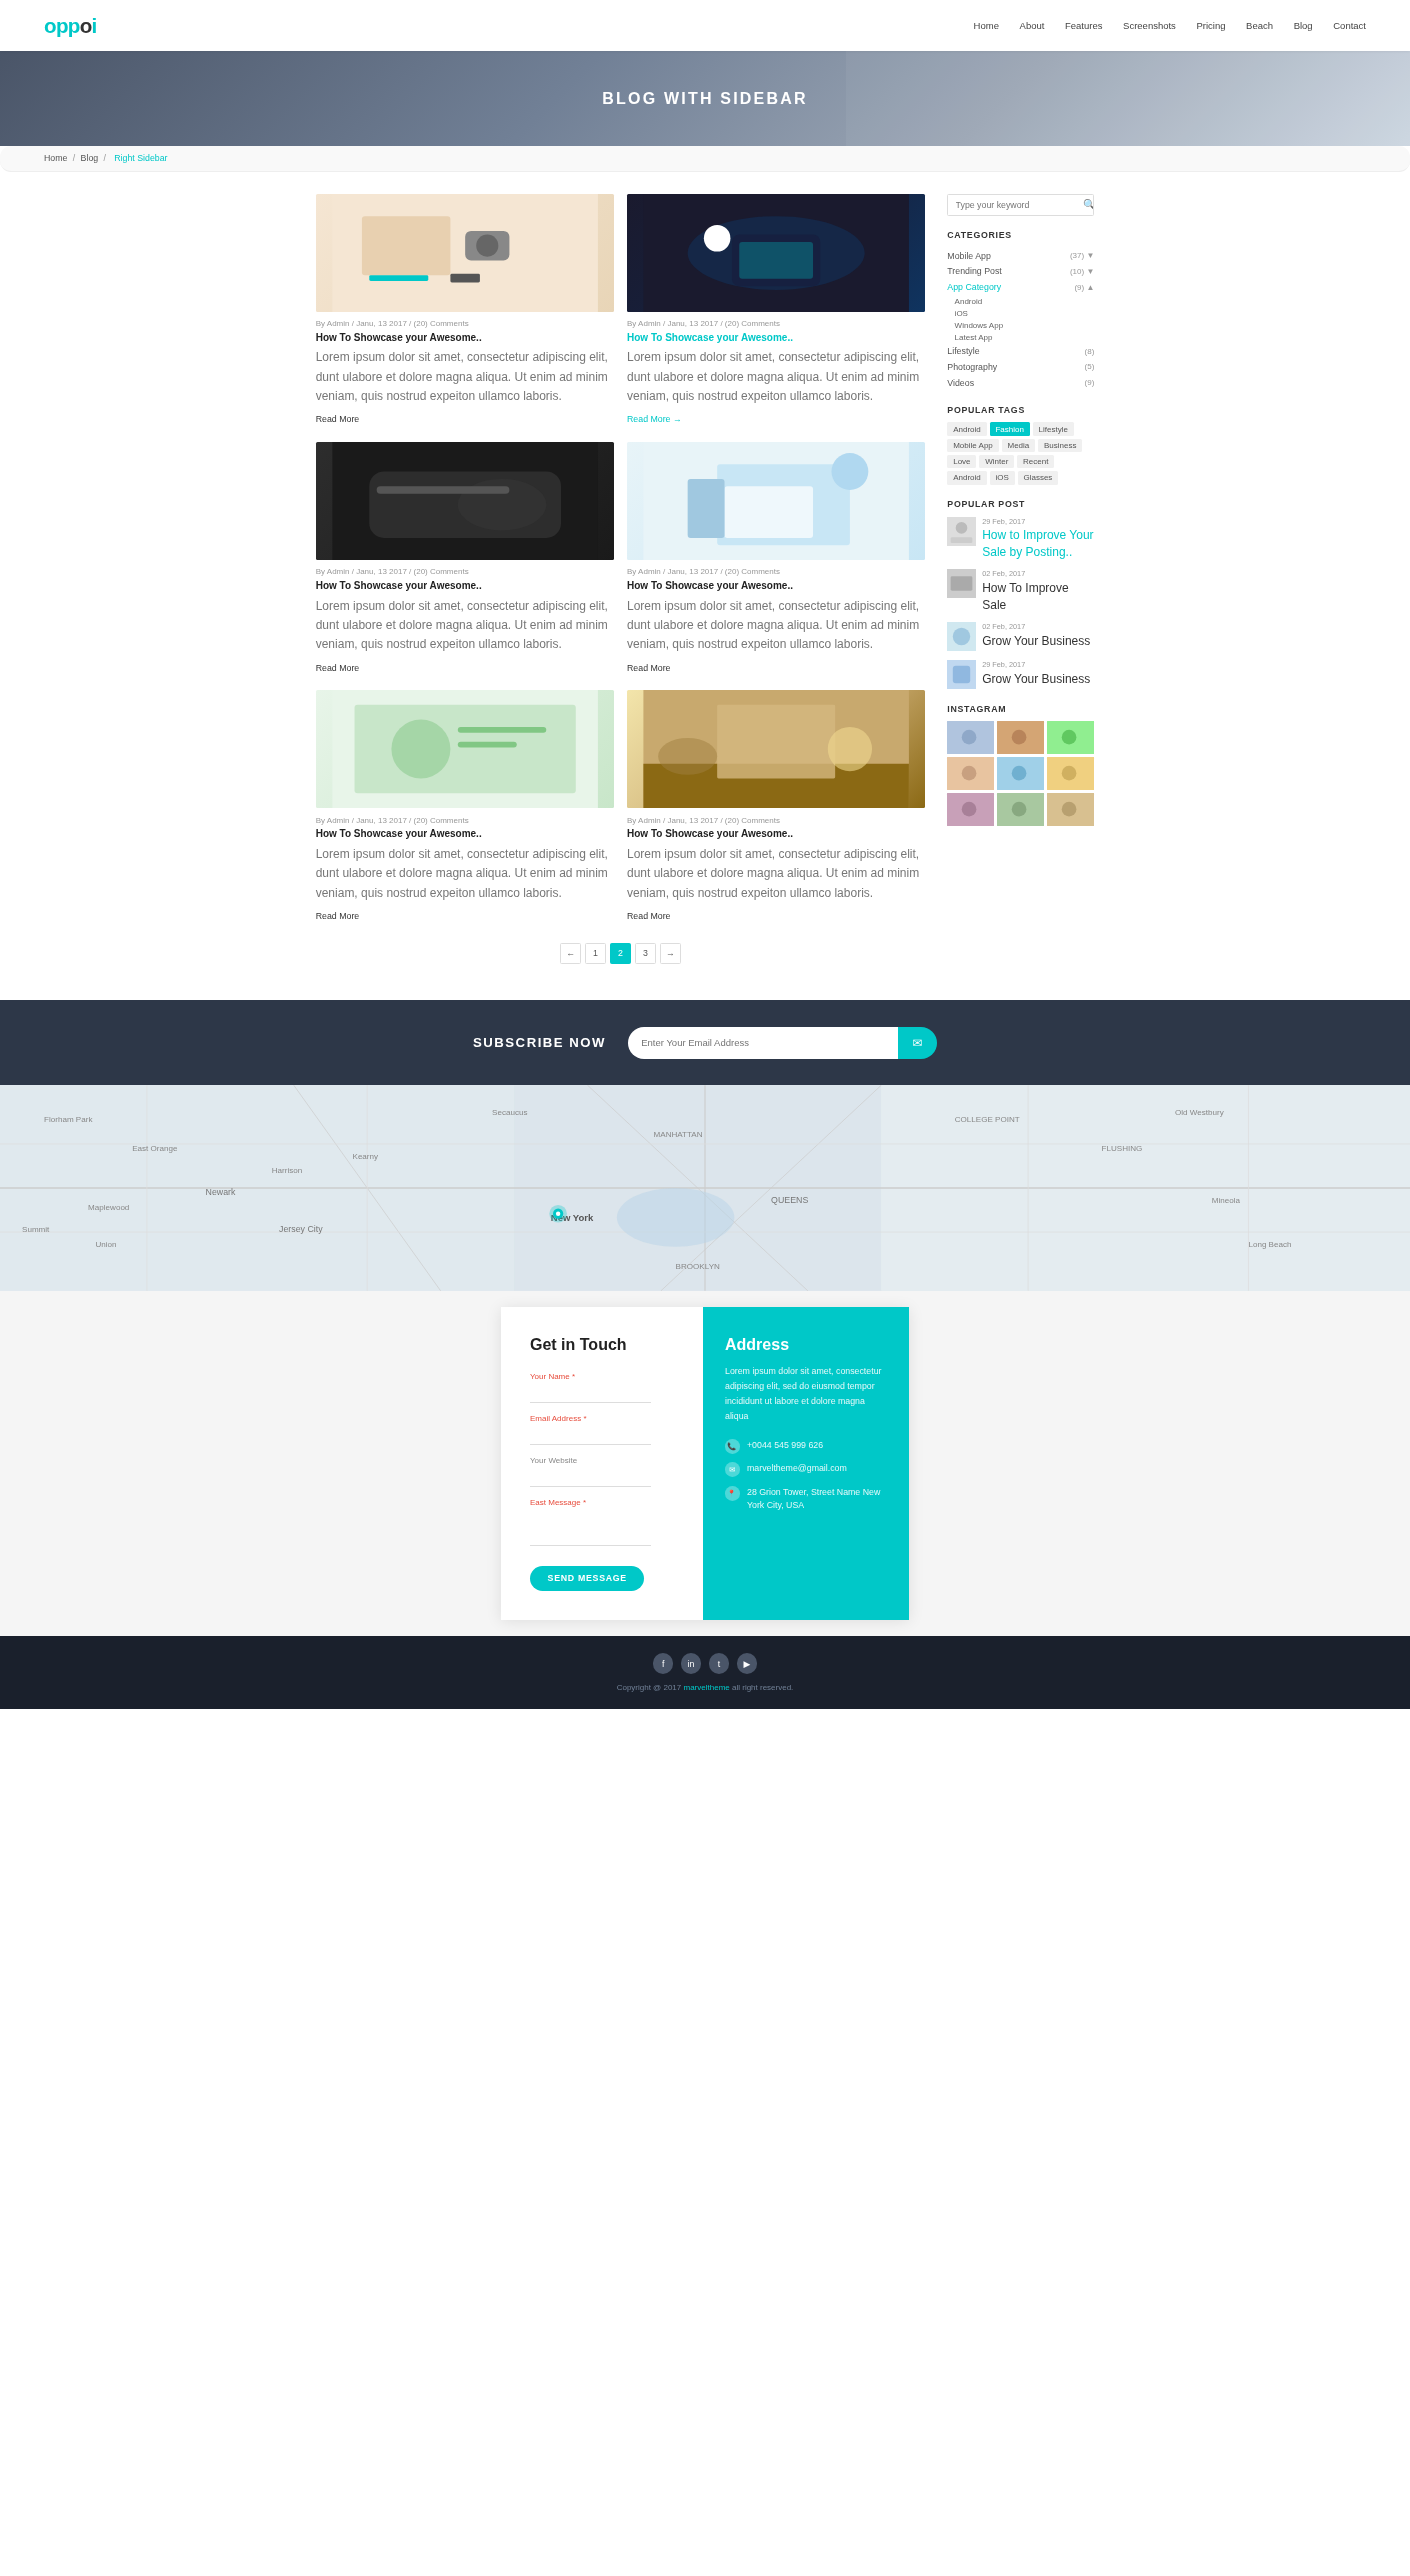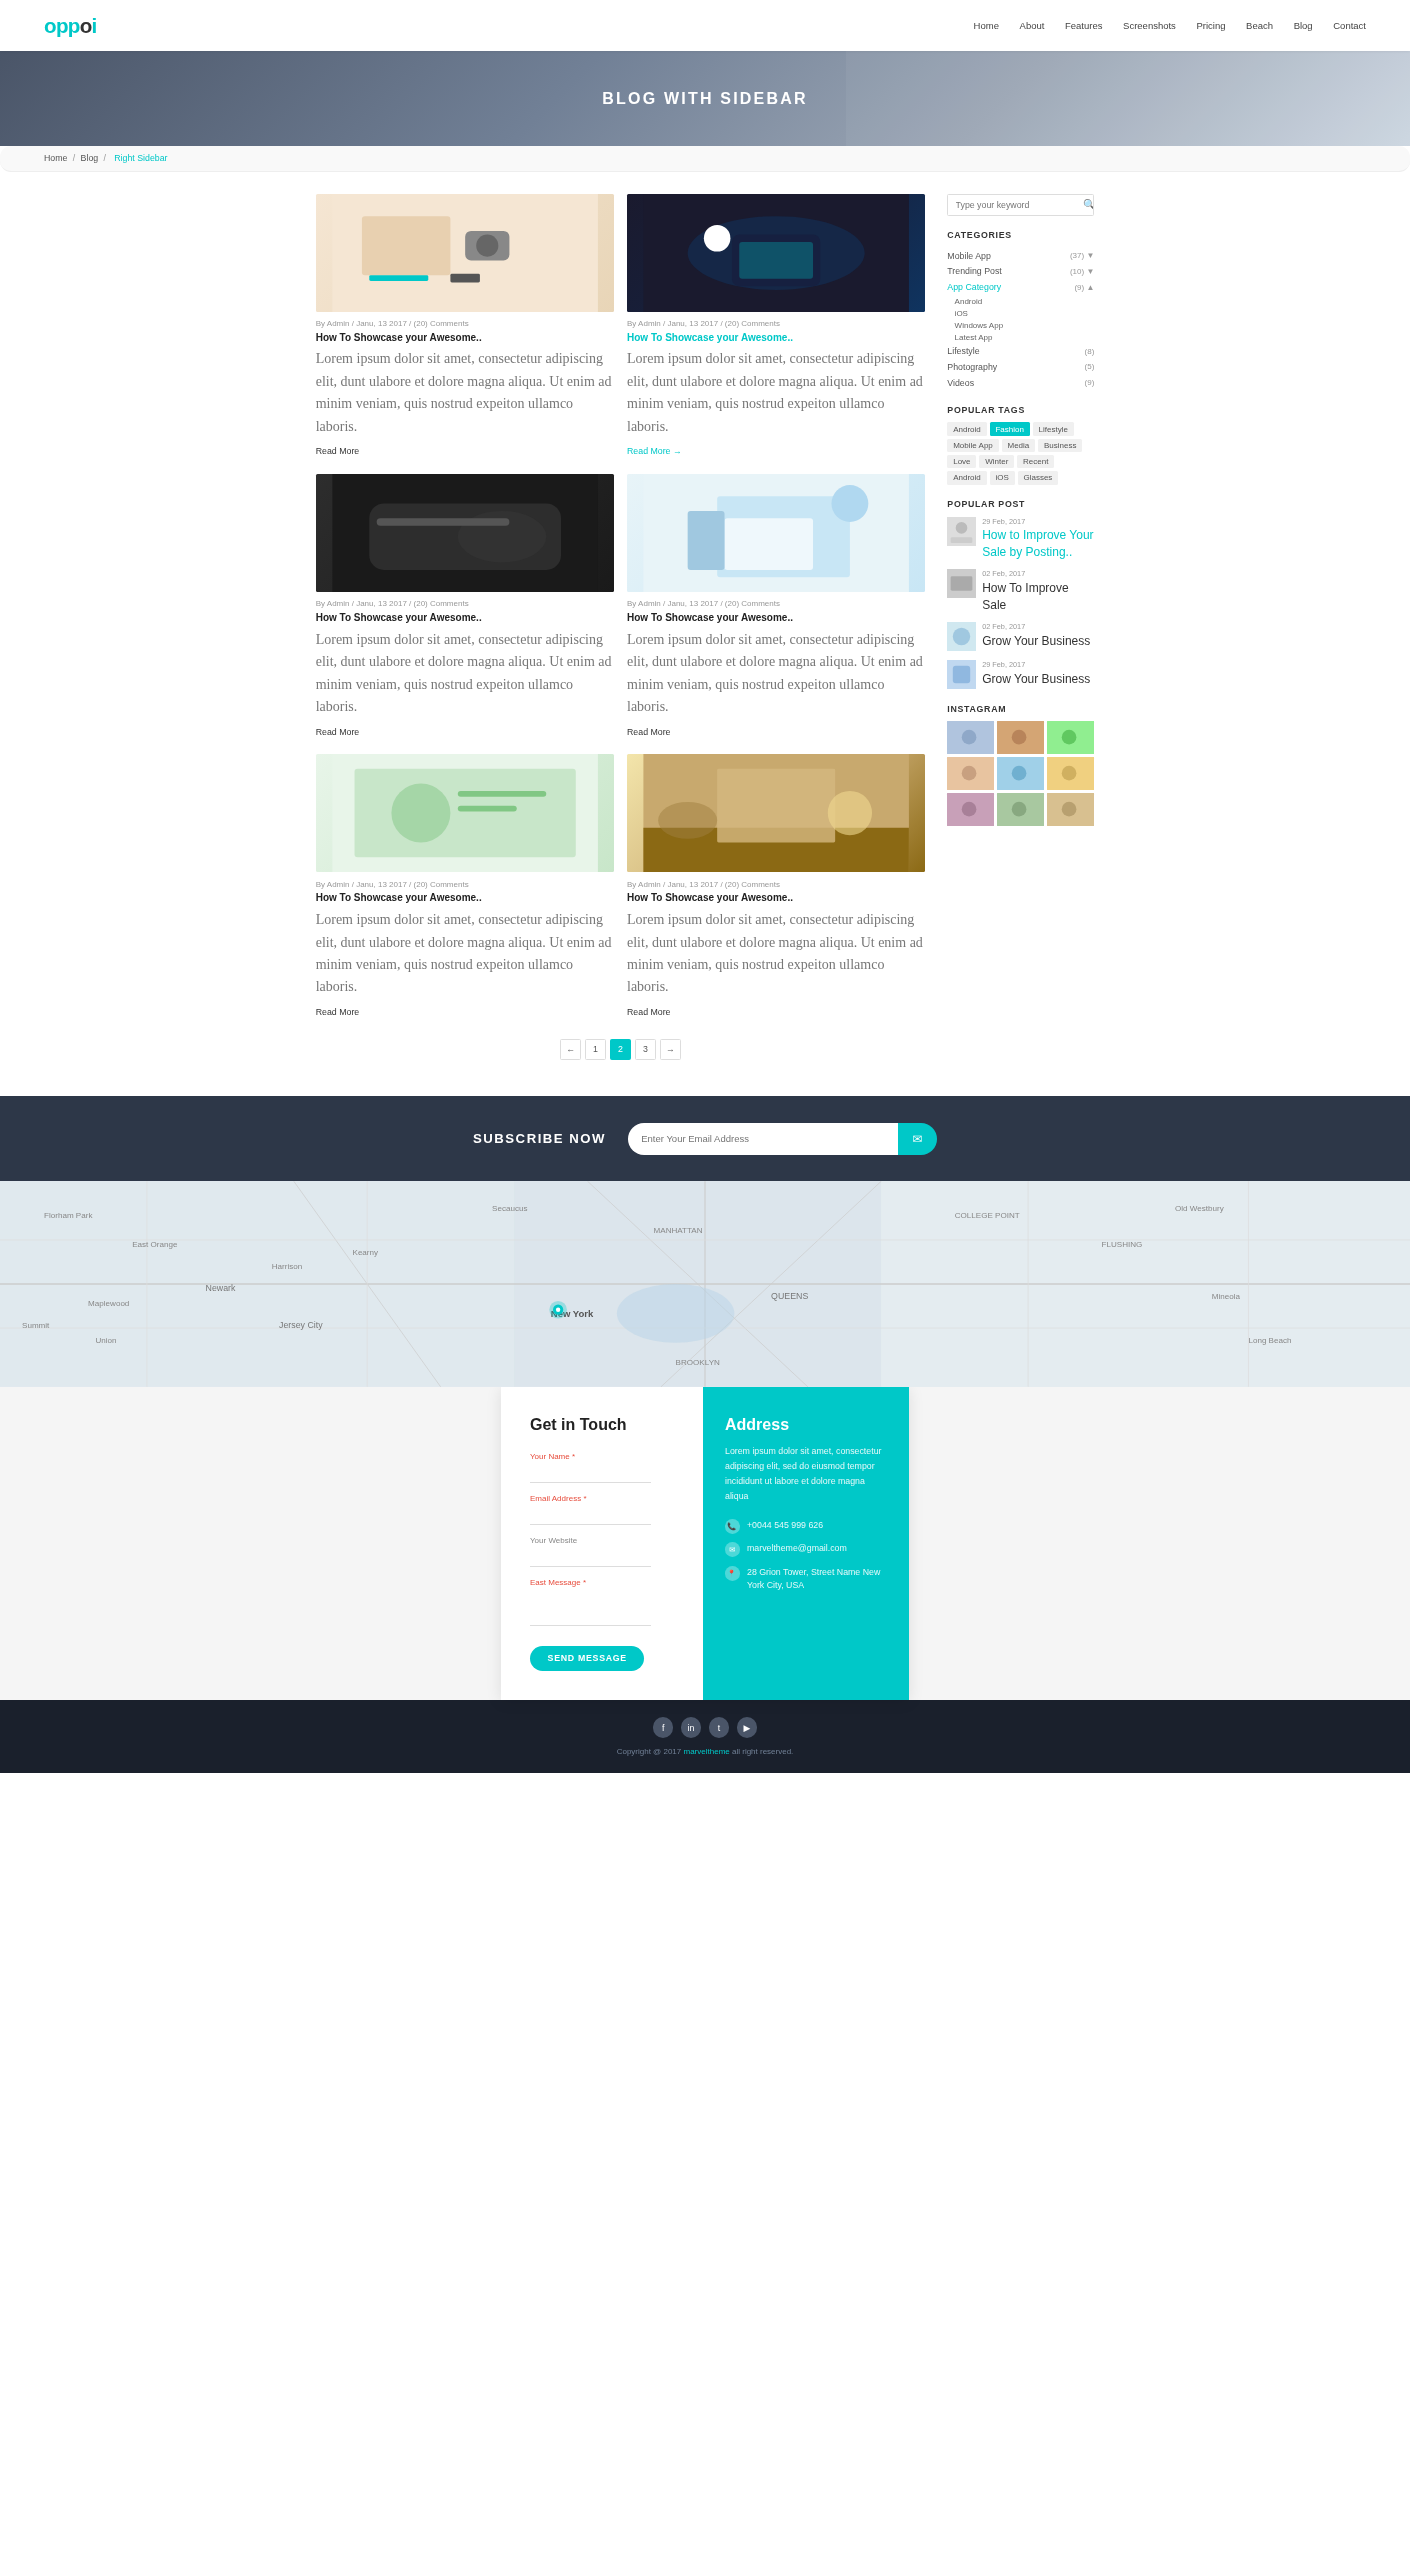--- a/index.html
+++ b/index.html
@@ -99,25 +99,24 @@
       margin: 7.3px 0 3.7px;
     }
     .post-title {
       font-size: 10px;
       font-weight: 700;
       color: #222;
       margin-bottom: 5.9px;
     }
     .post-title.cyan { color: #00c8c8; }
     .post-excerpt {
-      font-size: 14px;
+      font-size: 12px;
       color: #777;
       line-height: 1.6;
       margin-bottom: 7.3px;
-      font-family: Liberation Serif, serif;
     }
     .read-more {
       font-size: 8.8px;
       color: #333;
       text-decoration: none;
       font-weight: 500;
     }
     .read-more.cyan { color: #00c8c8; }
     .read-more-arrow::after { content: ' →'; }
 
@@ -290,21 +289,21 @@
       height: 32px;
       border-radius: 0 18.4px 18.4px 0;
       cursor: pointer;
       font-size: 11.8px;
     }
 
     
     .contact-section {
       display: flex;
       max-width: 661px;
-      margin: 0 auto;
+      margin: 16px auto;
       background: #fff;
       box-shadow: 0 1.5px 14.7px rgba(0,0,0,0.1);
       min-height: 235px;
       gap: 23px;
     }
     .contact-form-side {
       flex: 1;
       padding: 29px;
     }
     .contact-form-title {

